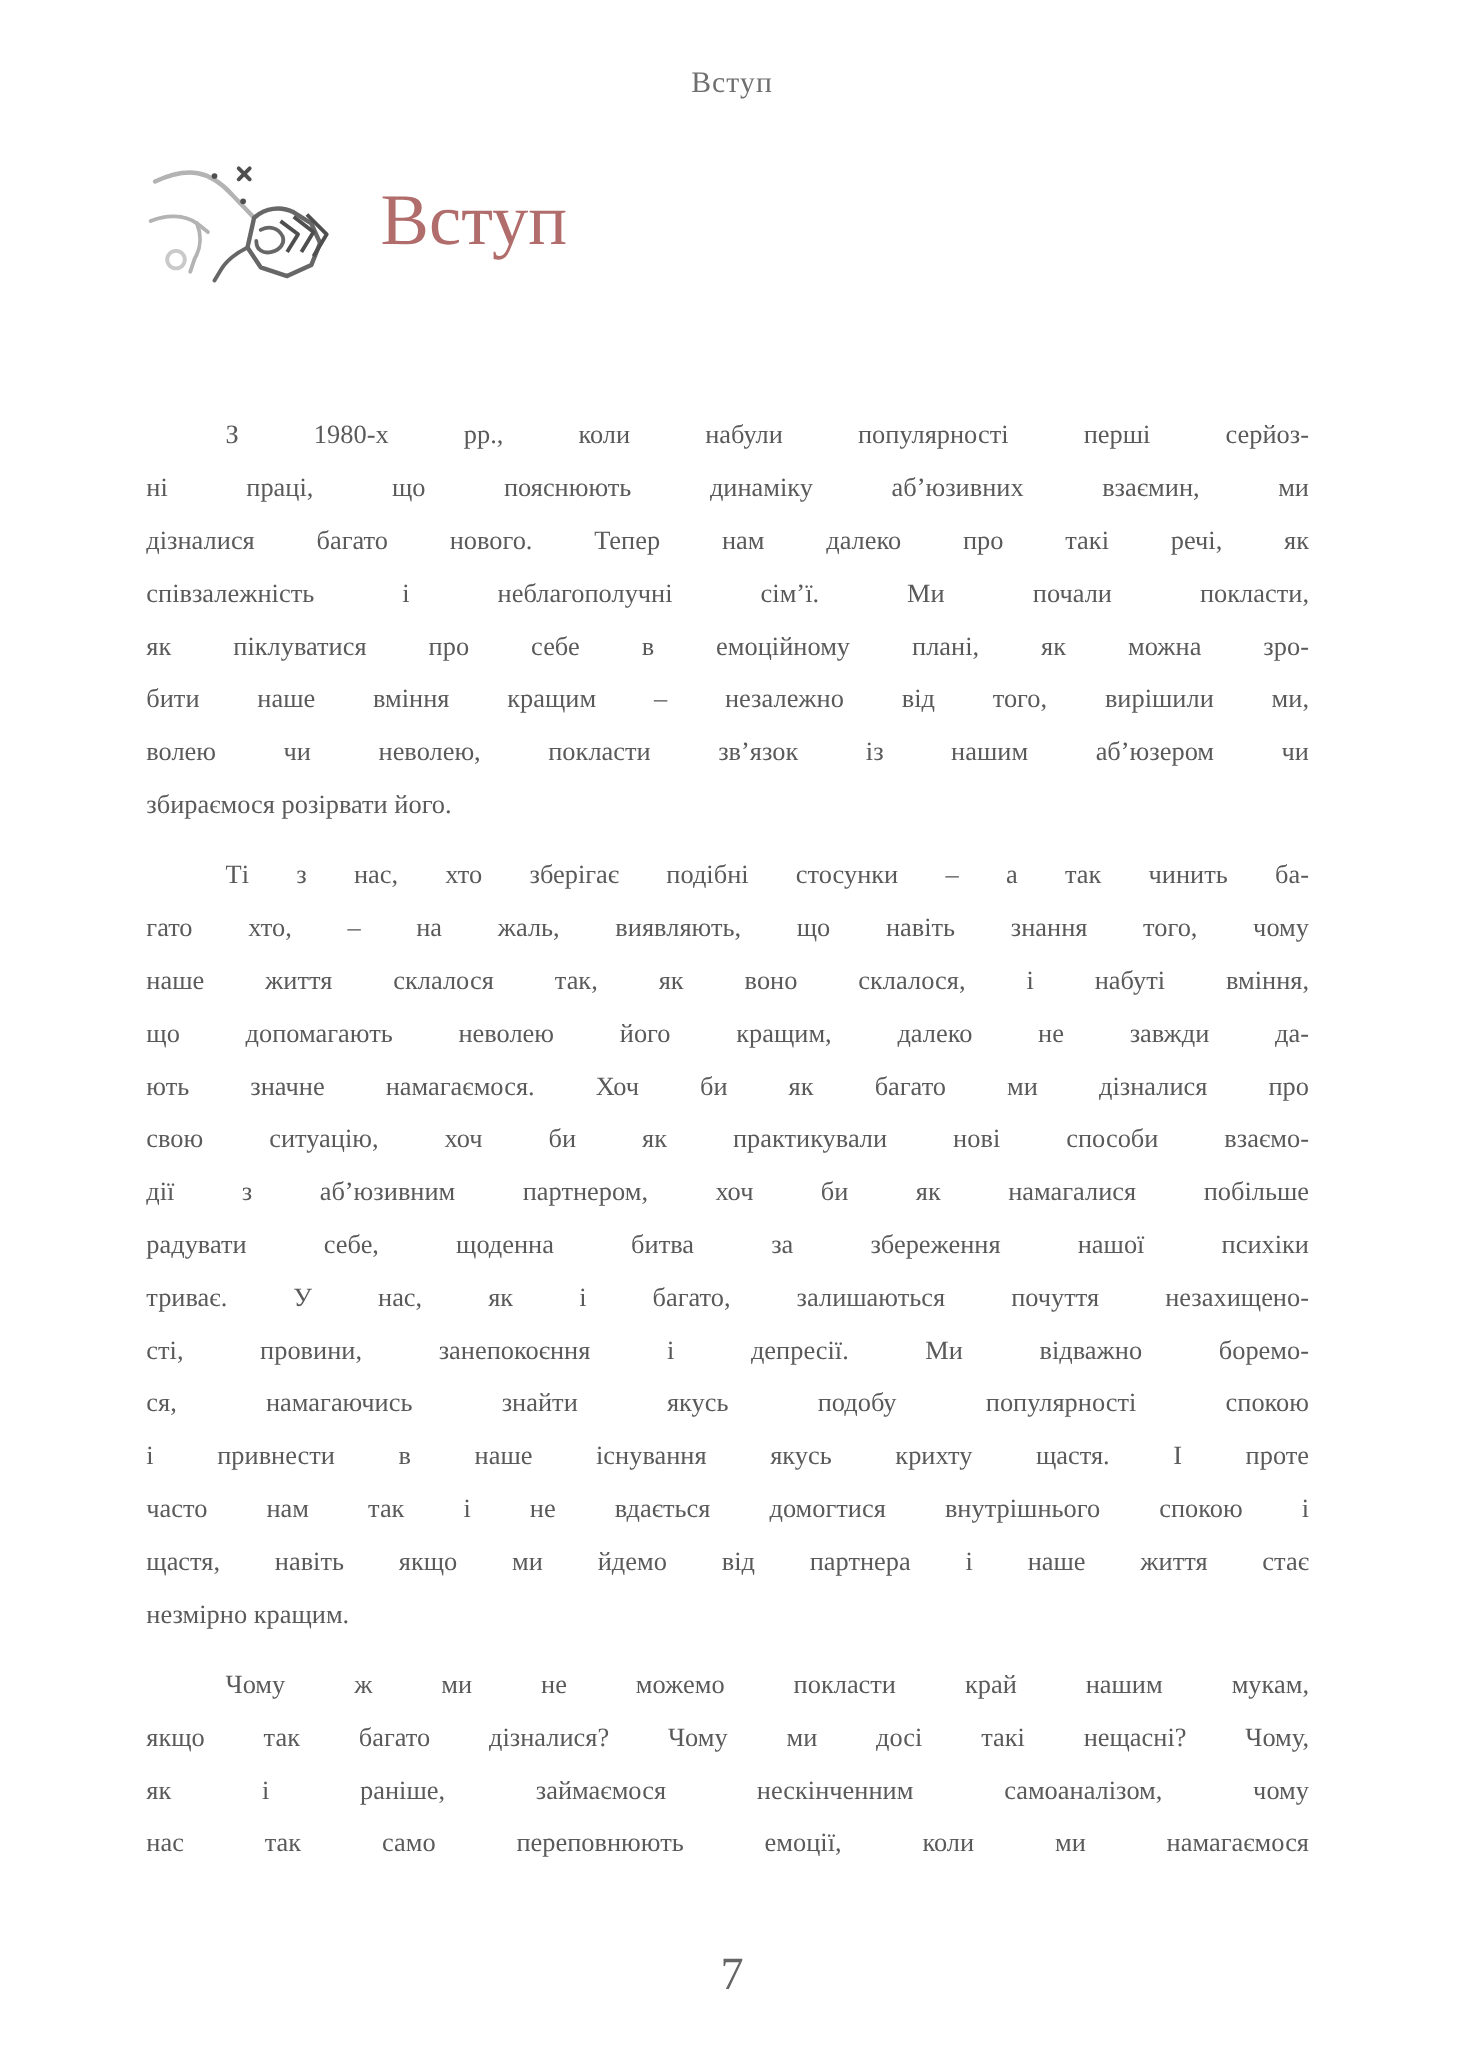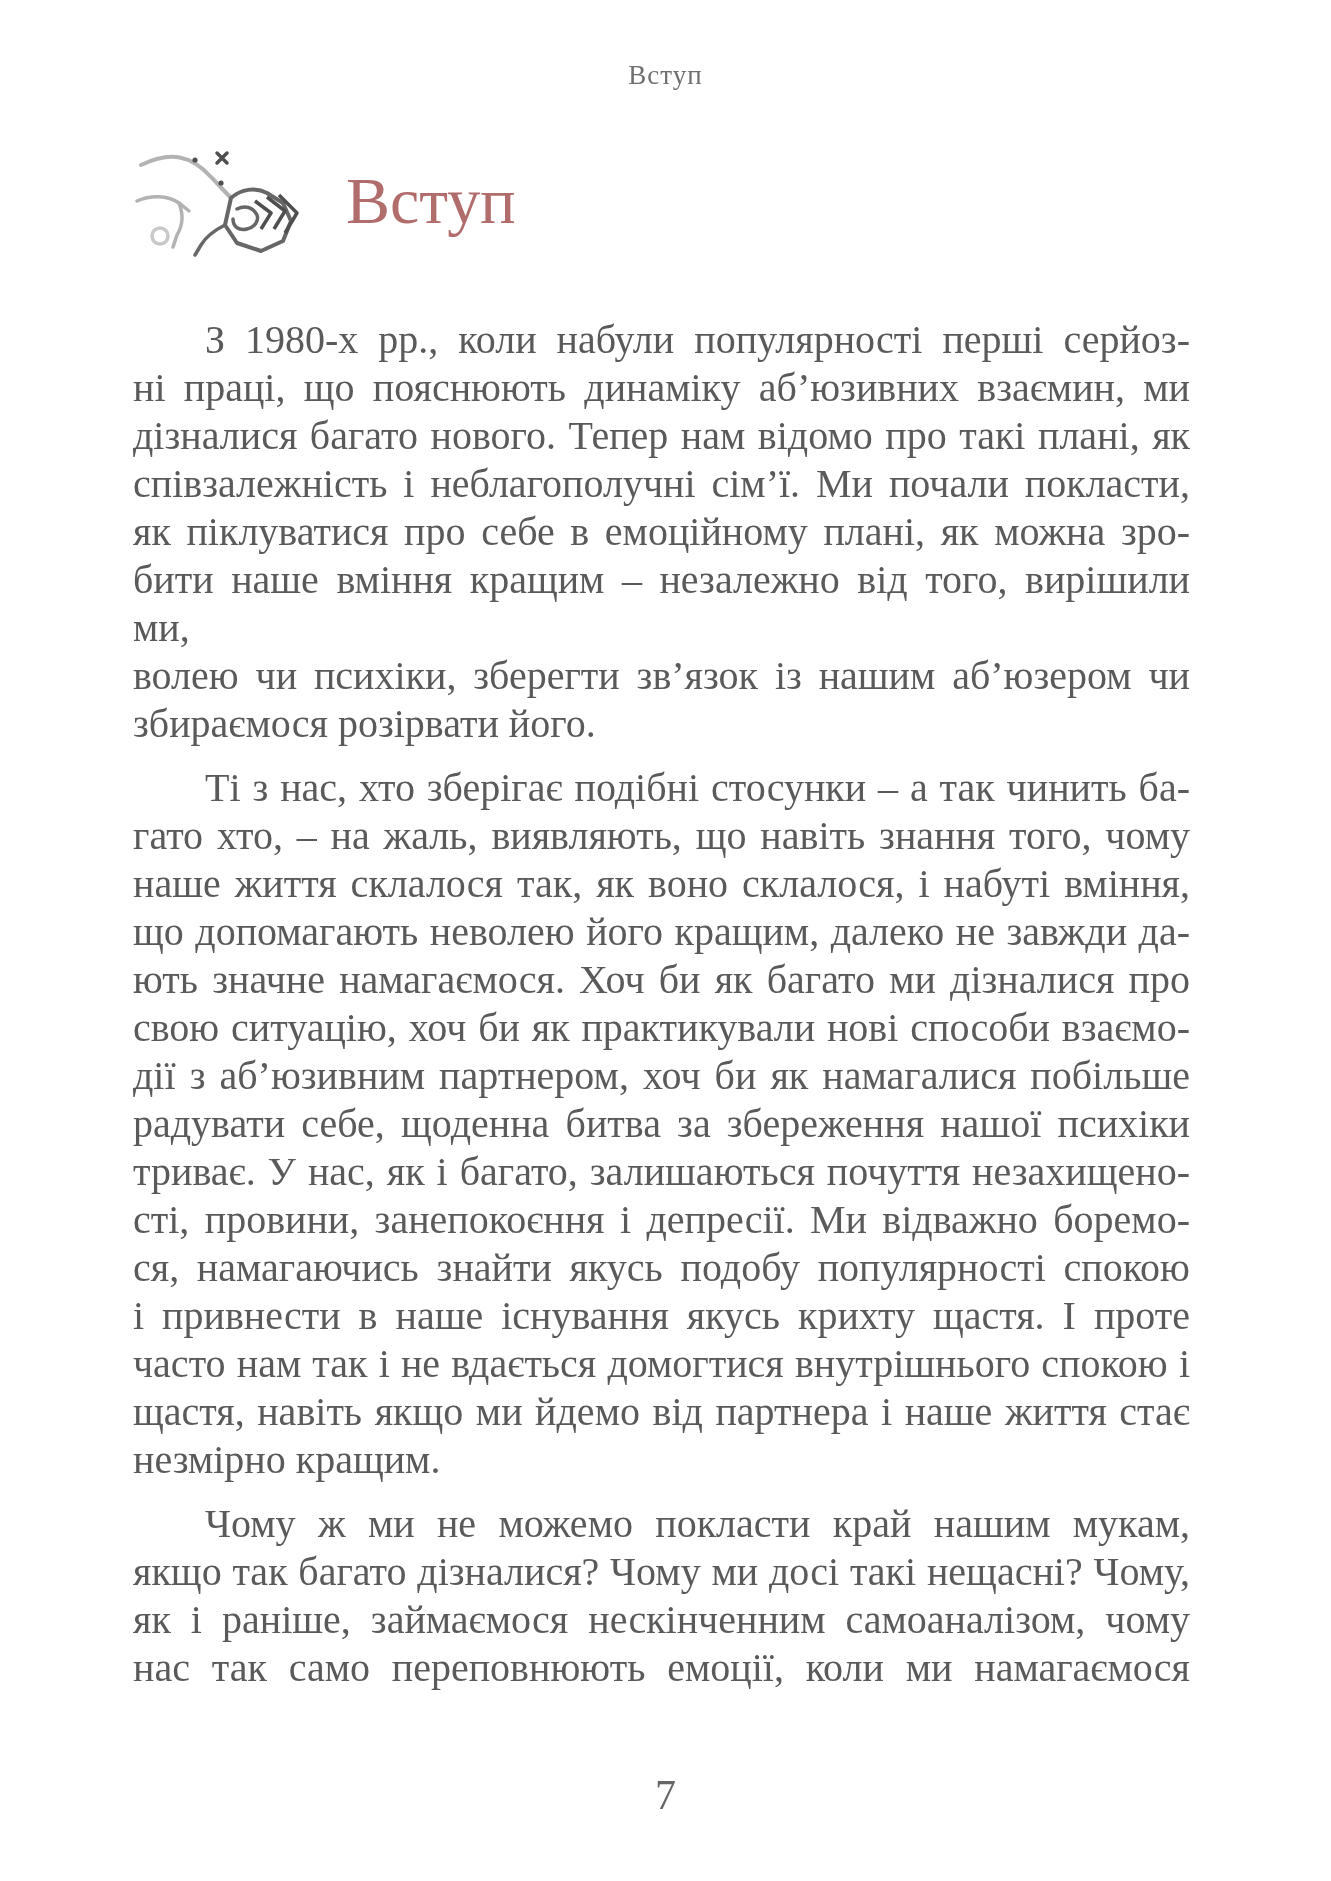--- a/index.html
+++ b/index.html
@@ -36,23 +36,23 @@
     flex: 0 0 auto;
   }
   .chapter-title {
     margin: 0 0 0 28px;
     font-size: 66px;
     font-weight: normal;
     color: #b16c6c;
     line-height: 1;
   }
   .body-text {
-    margin: 58px 141px 0 133px;
+    margin: 114px 141px 0 133px;
     color: #5a5a5a;
-    font-size: 40px;
+    font-size: 24px;
     line-height: 48px;
   }
   .paragraph {
     margin: 0 0 16px 0;
   }
   .line {
     text-align: justify;
     -moz-text-align-last: justify;
     text-align-last: justify;
     white-space: normal;
@@ -102,25 +102,25 @@
         <circle cx="88" cy="40" r="2.6" fill="#4f4f4f"></circle>
       </svg>
     </span>
     <h1 class="chapter-title">Вступ</h1>
   </div>
 
   <div class="body-text" id="paragraphs">
       <div class="paragraph">
         <div class="line first">З 1980-х рр., коли набули популярності перші серйоз-</div>
         <div class="line">ні праці, що пояснюють динаміку аб’юзивних взаємин, ми</div>
-        <div class="line">дізналися багато нового. Тепер нам відомо про такі плані, як</div>
+        <div class="line">дізналися багато нового. Тепер нам далеко про такі речі, як</div>
         <div class="line">співзалежність і неблагополучні сім’ї. Ми почали покласти,</div>
         <div class="line">як піклуватися про себе в емоційному плані, як можна зро-</div>
         <div class="line">бити наше вміння кращим – незалежно від того, вирішили ми,</div>
-        <div class="line">волею чи психіки, зберегти зв’язок із нашим аб’юзером чи</div>
+        <div class="line">волею чи неволею, покласти зв’язок із нашим аб’юзером чи</div>
         <div class="line last">збираємося розірвати його.</div>
       </div>
       <div class="paragraph">
         <div class="line first">Ті з нас, хто зберігає подібні стосунки – а так чинить ба-</div>
         <div class="line">гато хто, – на жаль, виявляють, що навіть знання того, чому</div>
         <div class="line">наше життя склалося так, як воно склалося, і набуті вміння,</div>
         <div class="line">що допомагають неволею його кращим, далеко не завжди да-</div>
         <div class="line">ють значне намагаємося. Хоч би як багато ми дізналися про</div>
         <div class="line">свою ситуацію, хоч би як практикували нові способи взаємо-</div>
         <div class="line">дії з аб’юзивним партнером, хоч би як намагалися побільше</div>

